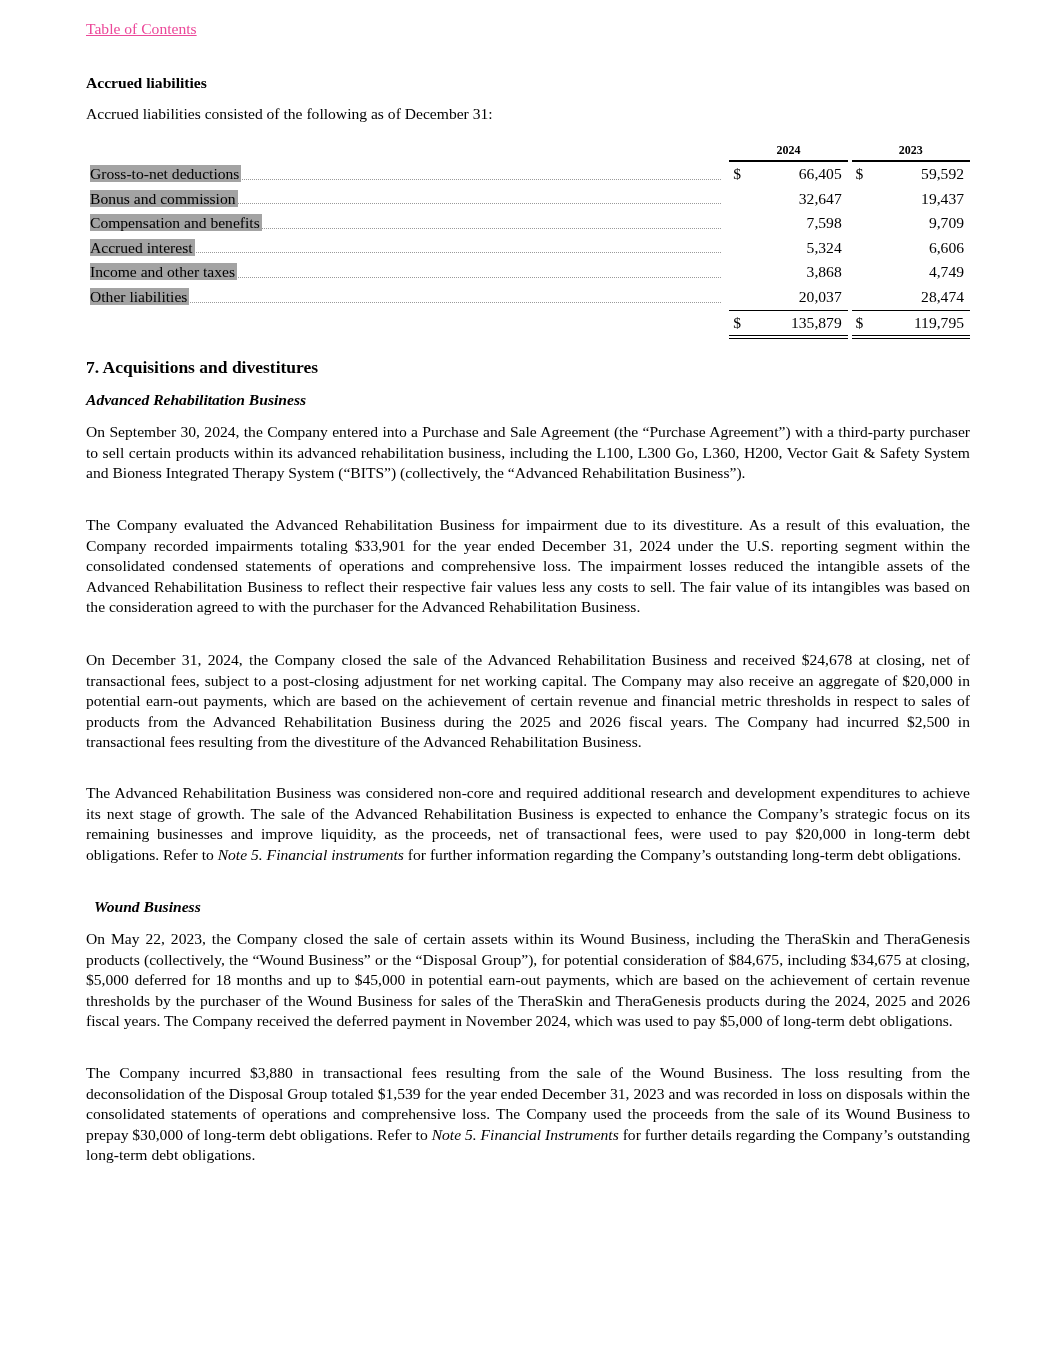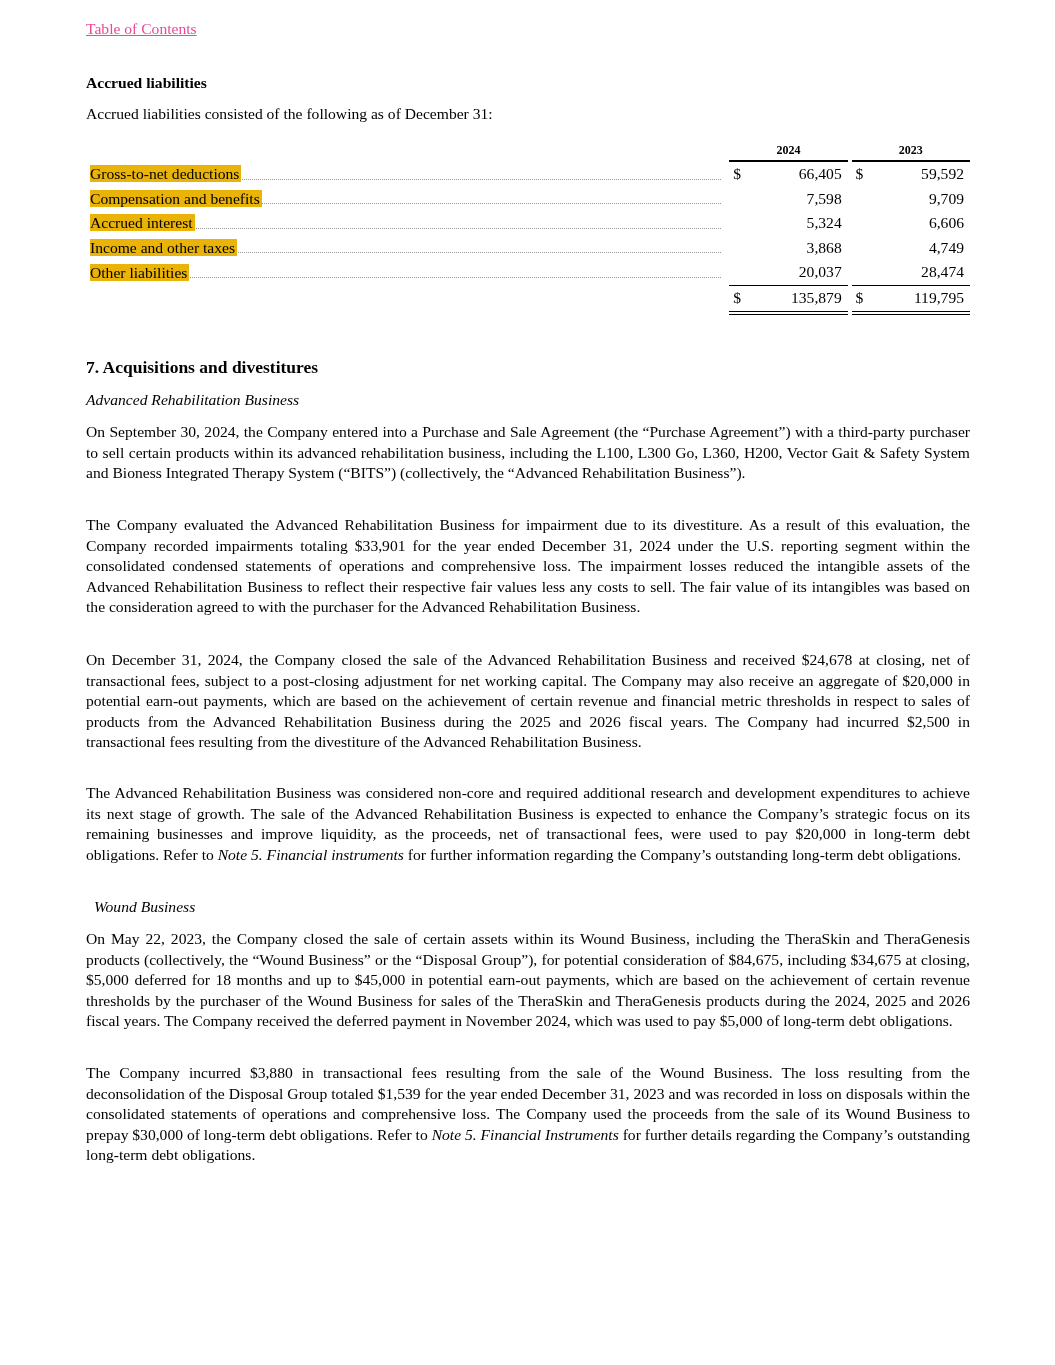--- a/index.html
+++ b/index.html
@@ -4,31 +4,31 @@
 <style>
   html, body { margin: 0; padding: 0; background: #ffffff; }
   body { width: 1055px; height: 1365px; position: relative; font-family: "Liberation Serif", serif; color: #000; font-size: 15.6px; }
   .page { position: absolute; left: 86px; top: 0; width: 884px; }
   .toc { position: absolute; top: 20px; left: 0; color: #ec4899; text-decoration: underline; font-size: 15.6px; cursor: pointer; }
   .h-accrued { position: absolute; top: 74px; left: 0; font-weight: bold; }
   .intro { position: absolute; top: 105px; left: 0; }
   table.acc { position: absolute; top: 140px; left: 0; width: 884px; border-collapse: collapse; font-size: 15.6px; }
   table.acc td { padding: 0; height: 24.6px; line-height: 24.6px; vertical-align: middle; }
   td.label { width: 650px; position: relative; overflow: hidden; white-space: nowrap; padding-left: 4px !important; }
-  td.label .lbl { background: #eab308; padding-right: 2px; position: relative; z-index: 1; }
+  td.label .lbl { background: #a3a3a3; padding-right: 2px; position: relative; z-index: 1; }
   td.label .dots { position: absolute; left: 4px; right: 4px; bottom: 7px; border-bottom: 1px dotted #9a9a9a; }
   td.gap { width: 4px; }
   td.cur { width: 18px; text-align: left; padding-left: 4px !important; }
   td.num { width: 92px; text-align: right; padding-right: 6px !important; }
   tr.head td { height: 20px; line-height: 20px; font-size: 12px; font-weight: bold; text-align: center; }
   tr.head td.yr { border-bottom: 2px solid #000; }
   tr.last td.colbox { border-bottom: 1px solid #000; }
   tr.total td.colbox { border-bottom: 4px double #000; }
   h2.sec { position: absolute; top: 357px; left: 0; margin: 0; font-size: 17.5px; font-weight: bold; }
-  .sub { position: absolute; left: 0; font-weight: normal; font-style: italic; }
+  .sub { position: absolute; left: 0; font-weight: bold; font-style: italic; }
   .para { position: absolute; left: 0; width: 884px; text-align: justify; line-height: 20.6px; margin: 0; }
   .pagenum { position: absolute; top: 1393px; left: 0; width: 1055px; text-align: center; font-size: 15.6px; }
   i { font-style: italic; }
 </style>
 </head>
 <body>
 
 <div class="page">
   <a class="toc">Table of Contents</a>
 
@@ -45,20 +45,29 @@
       <td class="yr" colspan="2">2023</td>
     </tr>
     <tr>
       <td class="label"><span class="dots"></span><span class="lbl">Gross-to-net deductions</span></td>
       <td class="gap"></td>
       <td class="cur">$</td>
       <td class="num">66,405</td>
       <td class="gap"></td>
       <td class="cur">$</td>
       <td class="num">59,592</td>
+    </tr>
+    <tr>
+      <td class="label"><span class="dots"></span><span class="lbl">Bonus and commission</span></td>
+      <td class="gap"></td>
+          <td class="cur"></td>
+      <td class="num">32,647</td>
+      <td class="gap"></td>
+          <td class="cur"></td>
+      <td class="num">19,437</td>
     </tr>
     <tr>
       <td class="label"><span class="dots"></span><span class="lbl">Compensation and benefits</span></td>
       <td class="gap"></td>
           <td class="cur"></td>
       <td class="num">7,598</td>
       <td class="gap"></td>
           <td class="cur"></td>
       <td class="num">9,709</td>
     </tr>

